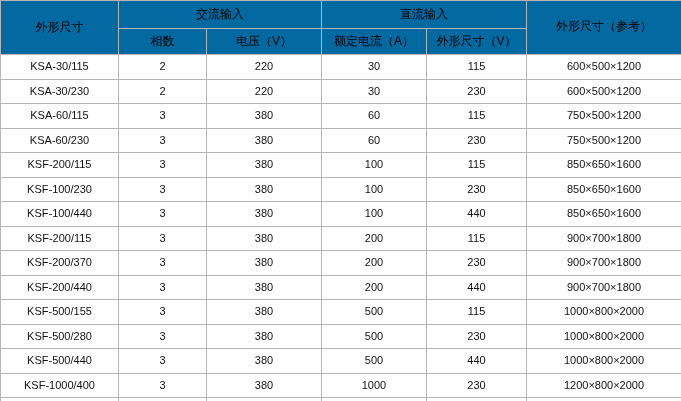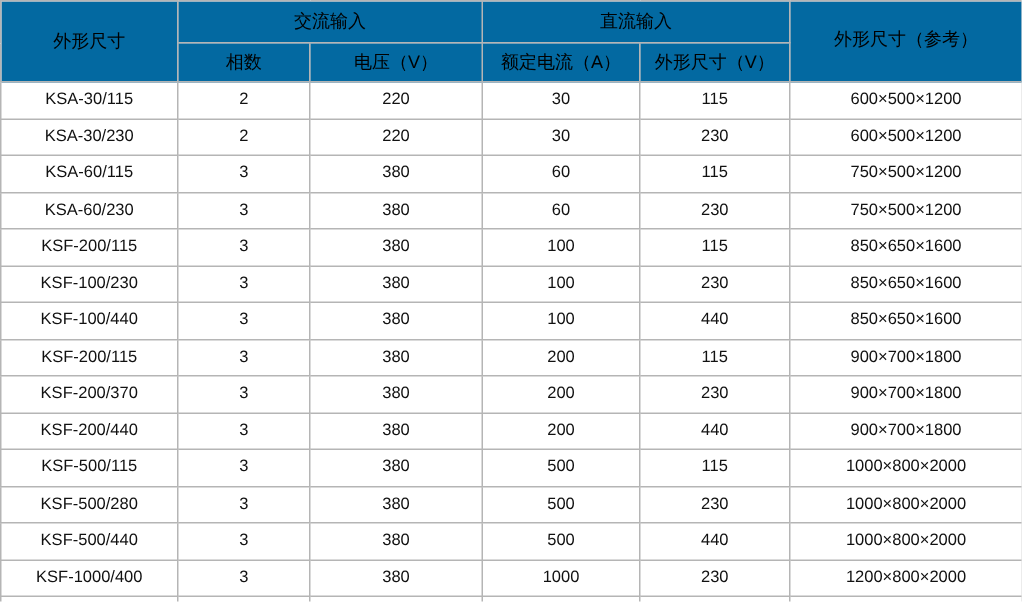--- a/index.html
+++ b/index.html
@@ -162,21 +162,21 @@
     </tr>
     <tr>
       <td>KSF-200/440</td>
       <td>3</td>
       <td>380</td>
       <td>200</td>
       <td>440</td>
       <td>900×700×1800</td>
     </tr>
     <tr>
-      <td>KSF-500/115</td>
+      <td>KSF-500/155</td>
       <td>3</td>
       <td>380</td>
       <td>500</td>
       <td>115</td>
       <td>1000×800×2000</td>
     </tr>
     <tr>
       <td>KSF-500/280</td>
       <td>3</td>
       <td>380</td>

